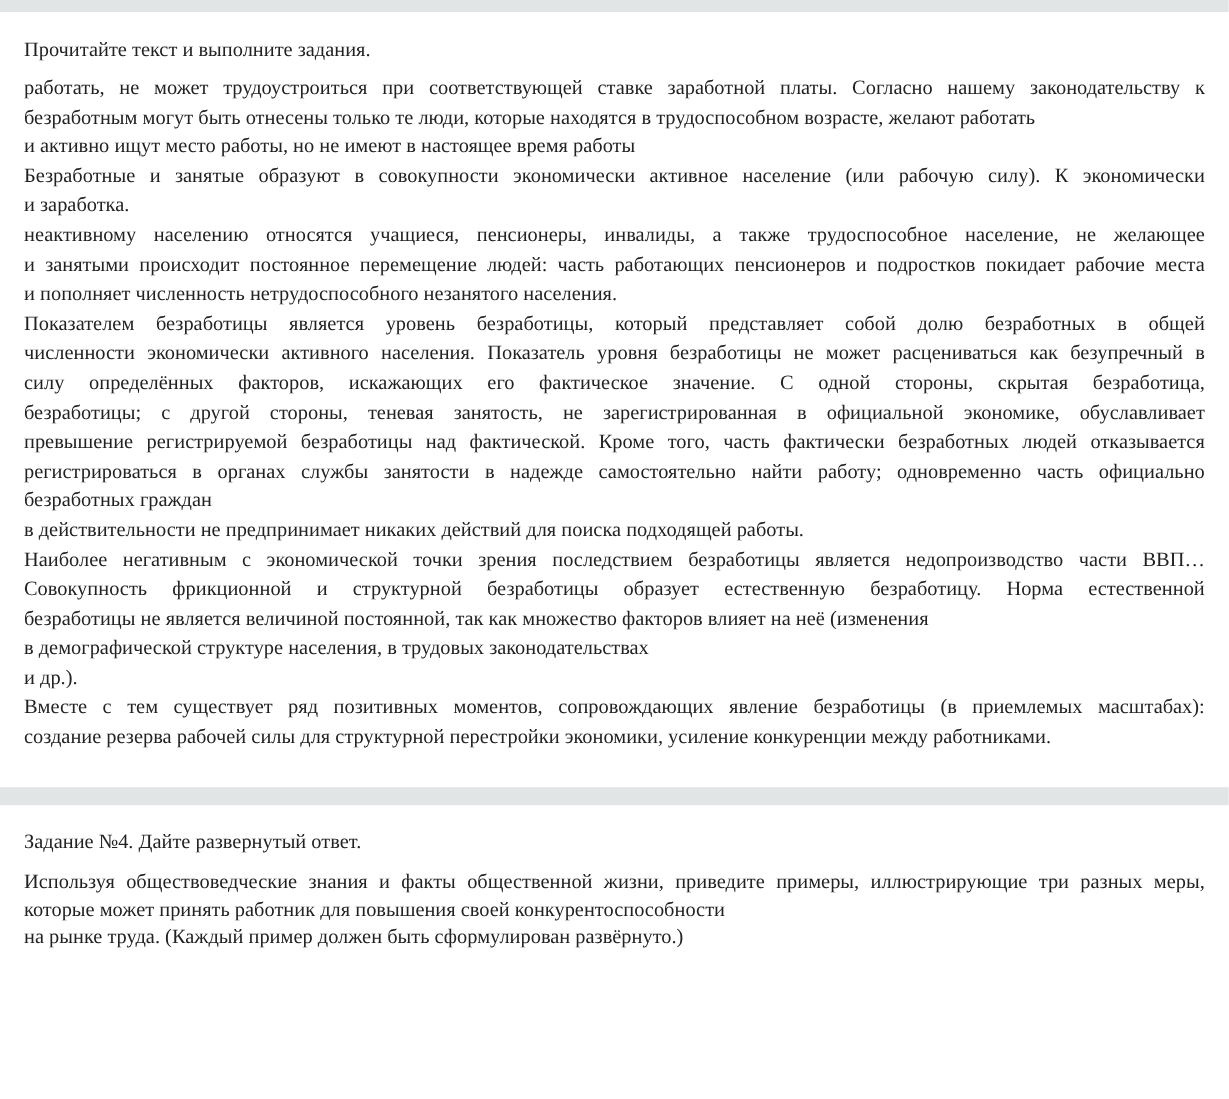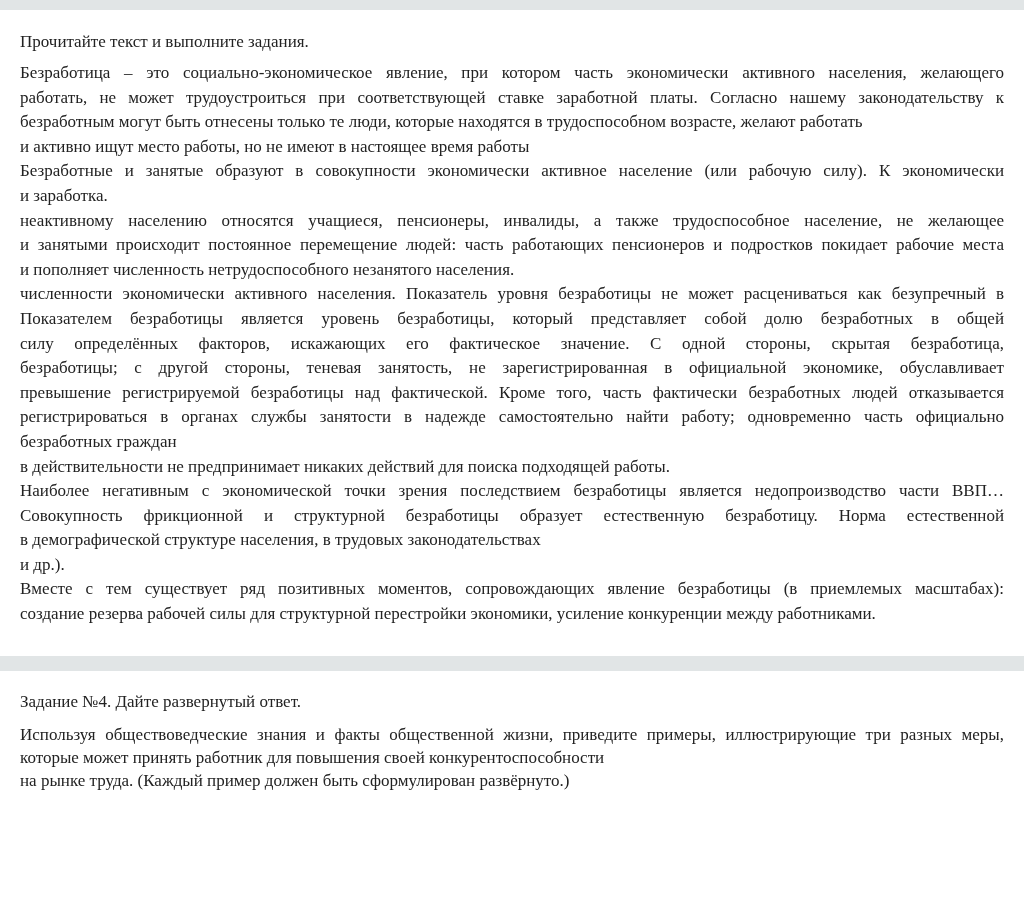--- a/index.html
+++ b/index.html
@@ -49,39 +49,39 @@
   }
 </style>
 </head>
 <body>
 
 <div class="hbar top-bar"></div>
 
 <section class="section">
   <h1 class="section-title">Прочитайте текст и выполните задания.</h1>
   <div class="text-block" id="reading-lines">
-      <div class="line fill">Безработица –  это социально-экономическое явление, при котором часть экономически активного населения, желающего</div>
       <div class="line fill">работать, не может трудоустроиться при соответствующей ставке заработной платы. Согласно нашему законодательству к</div>
       <div class="line">безработным могут быть отнесены только те люди, которые находятся в трудоспособном возрасте, желают работать</div>
       <div class="line">и активно ищут место работы, но не имеют в настоящее время работы</div>
       <div class="line fill">Безработные и занятые образуют в совокупности экономически активное население (или рабочую силу). К экономически</div>
       <div class="line">и заработка.</div>
       <div class="line fill">неактивному населению относятся учащиеся, пенсионеры, инвалиды, а также трудоспособное население, не желающее</div>
       <div class="line fill">и занятыми происходит постоянное перемещение людей: часть работающих пенсионеров и подростков покидает рабочие места</div>
       <div class="line">и пополняет численность нетрудоспособного незанятого населения.</div>
+      <div class="line fill">Показателем безработицы является уровень безработицы, который представляет собой долю безработных в общей</div>
       <div class="line fill">численности экономически активного населения. Показатель уровня безработицы не может расцениваться как безупречный в</div>
-      <div class="line fill">Показателем безработицы является уровень безработицы, который представляет собой долю безработных в общей</div>
       <div class="line fill">силу определённых факторов, искажающих его фактическое значение. С одной стороны, скрытая безработица,</div>
       <div class="line fill">безработицы; с другой стороны, теневая занятость, не зарегистрированная в официальной экономике, обуславливает</div>
       <div class="line fill">превышение регистрируемой безработицы над фактической. Кроме того, часть фактически безработных людей отказывается</div>
       <div class="line fill">регистрироваться в органах службы занятости в надежде самостоятельно найти работу; одновременно часть официально</div>
       <div class="line">безработных граждан</div>
       <div class="line">в действительности не предпринимает никаких действий для поиска подходящей работы.</div>
       <div class="line fill">Наиболее негативным с экономической точки зрения последствием безработицы является недопроизводство части ВВП…</div>
       <div class="line fill">Совокупность фрикционной и структурной безработицы образует естественную безработицу. Норма естественной</div>
+      <div class="line">безработицы не является величиной постоянной, так как множество факторов влияет на неё (изменения</div>
       <div class="line">в демографической структуре населения, в трудовых законодательствах</div>
       <div class="line">и др.).</div>
       <div class="line fill">Вместе с тем существует ряд позитивных моментов, сопровождающих явление безработицы (в приемлемых масштабах):</div>
       <div class="line">создание резерва рабочей силы для структурной перестройки экономики, усиление конкуренции между работниками.</div>
     </div>
 </section>
 
 <div class="hbar mid-bar"></div>
 
 <section class="section">

